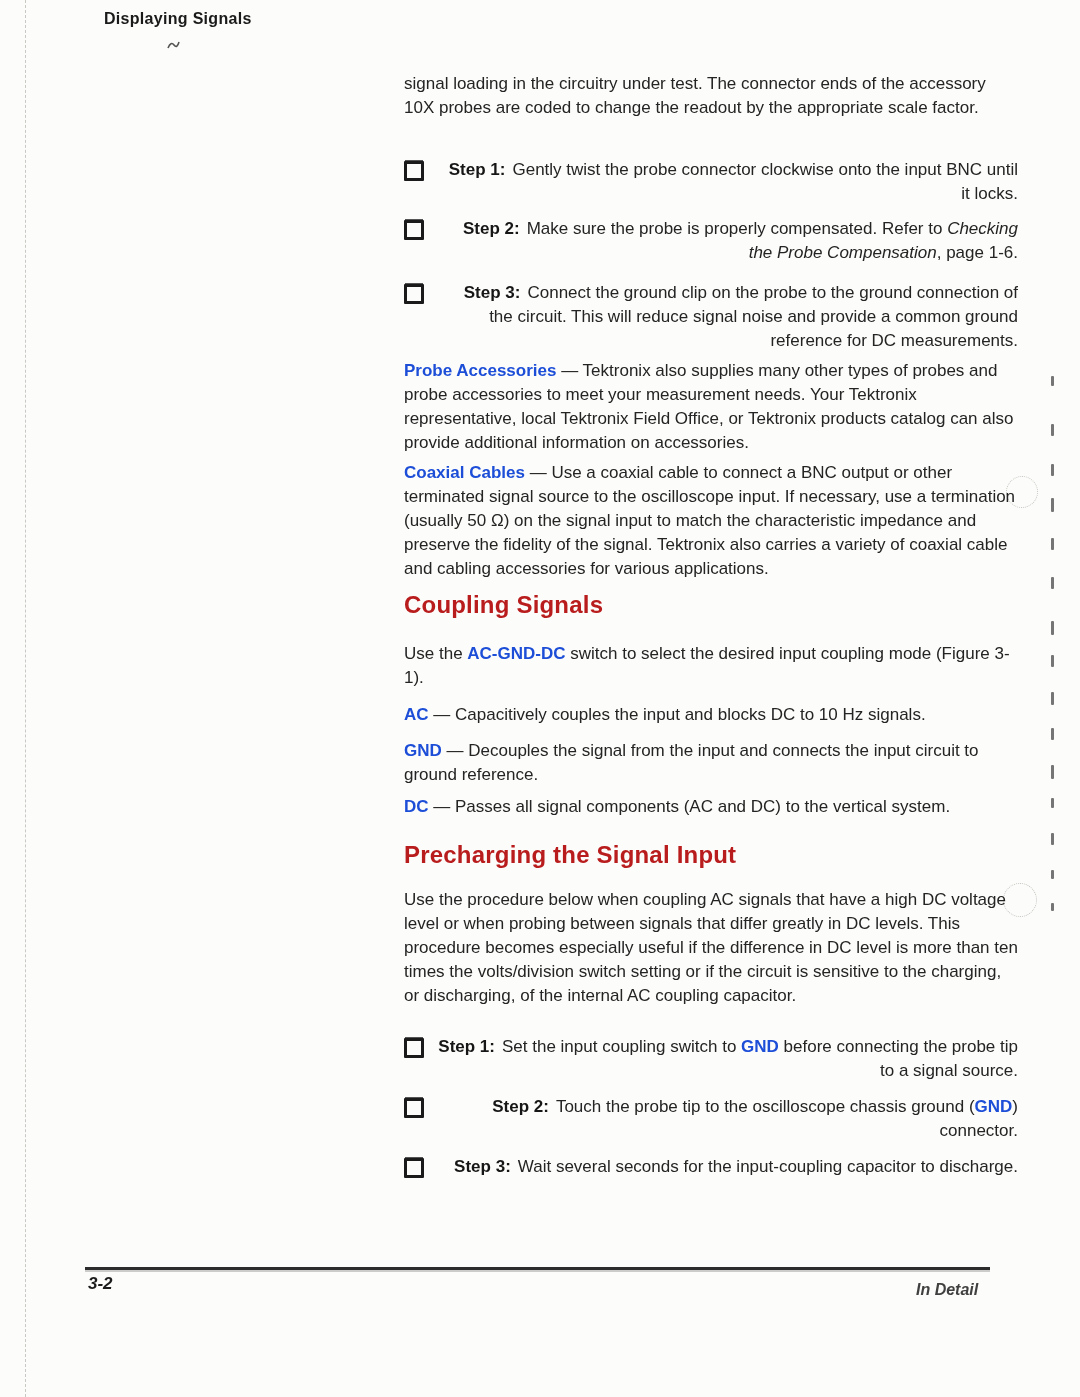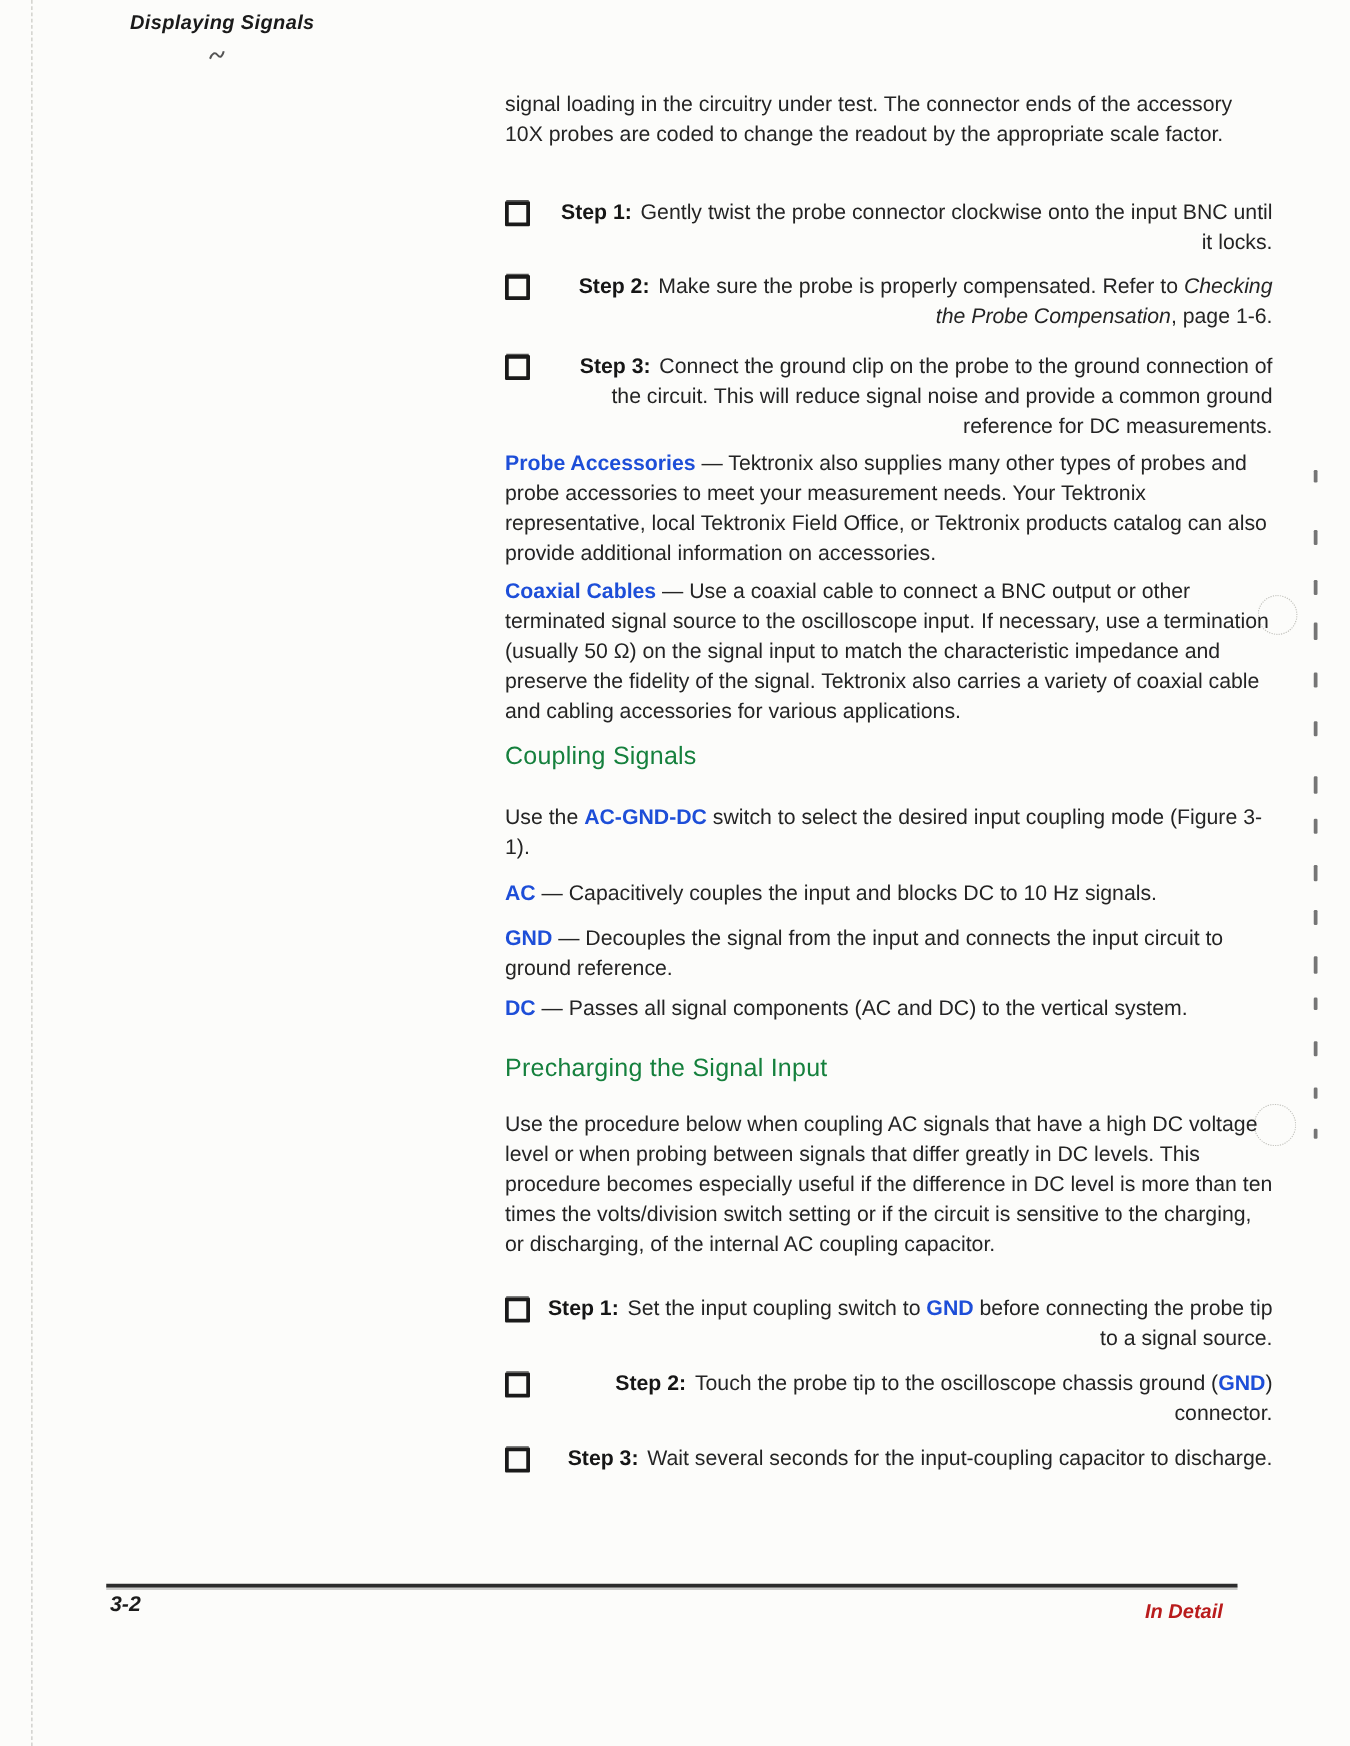--- a/index.html
+++ b/index.html
@@ -4,41 +4,41 @@
 <style>
   * { margin:0; padding:0; box-sizing:border-box; }
   html,body { background:#e9e9e6; }
   body { font-family:"Liberation Sans","DejaVu Sans",sans-serif; }
   .page {
     position:relative; width:1080px; height:1397px;
     background:#fcfcfa; color:#222; overflow:hidden;
   }
   .runhead {
     position:absolute; left:104px; top:10px;
-    font-size:16px; font-weight:bold; color:#1a1a1a; letter-spacing:.3px;font-style:italic;
+    font-size:16px; font-weight:bold; color:#1a1a1a; letter-spacing:.3px;
   }
   .pen-mark { position:absolute; left:167px; top:36px; }
   .block {
     position:absolute; left:377px; width:616px;
     font-size:17px; line-height:24px; color:#242424;margin-left:27px;
   }
-  .h2 { font-size:20px; font-weight:normal; color:#15803d; letter-spacing:.2px; }
+  .h2 { font-size:24px; font-weight:bold; color:#b91c1c; letter-spacing:.2px; }
   .step { display:flex;text-align:right; }
   .checkbox {
     flex:0 0 auto; width:20px; height:20px;
     border:3px solid #1a1a1a; border-radius:1px; margin-top:3px;
     box-shadow:0 -2px 0 -1px #555;
   }
   .step-text { margin-left:14px; width:580px; }
   strong.lead { margin-right:7px; color:#161616; }
   b.inline, strong.term { color:#1d4ed8; }
   
   .footer-rule { position:absolute; left:85px; top:1267px; width:905px; height:3px; background:#2c2c2c; box-shadow:0 2px 0 rgba(60,60,60,.25); }
   .pageno { position:absolute; left:88px; top:1274px; font-size:17px; font-weight:bold; font-style:italic; color:#1c1c1c; }
-  .section-label { position:absolute; left:916px; top:1281px; font-size:16px; font-weight:bold; font-style:italic; color:#b91c1c; }
+  .section-label { position:absolute; left:916px; top:1281px; font-size:16px; font-weight:bold; font-style:italic; color:#404040; }
   
   .left-edge { position:absolute; left:25px; top:0; height:1397px; width:0; border-left:1px dashed #c9c9c4; }
   .tick { position:absolute; left:1051px; width:3px; background:#3c3c3c; border-radius:1px; opacity:.7; }
   .hole { position:absolute; border:1px dotted #c4c4bf; border-radius:50%; background:transparent; }
 </style>
 </head>
 <body>
 
 <div class="page">
 

